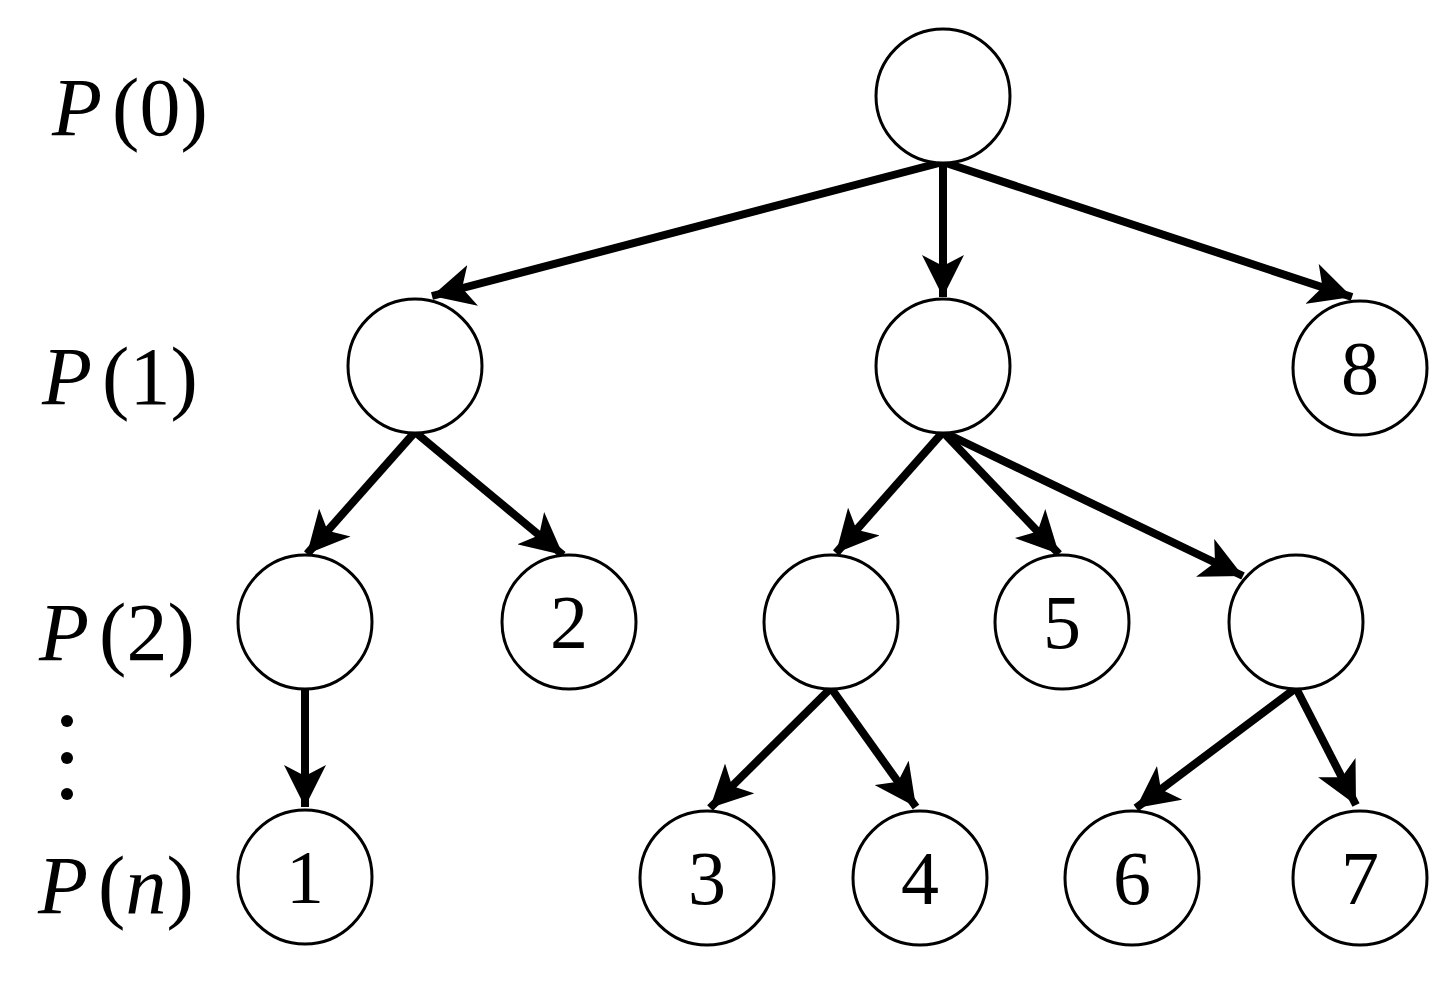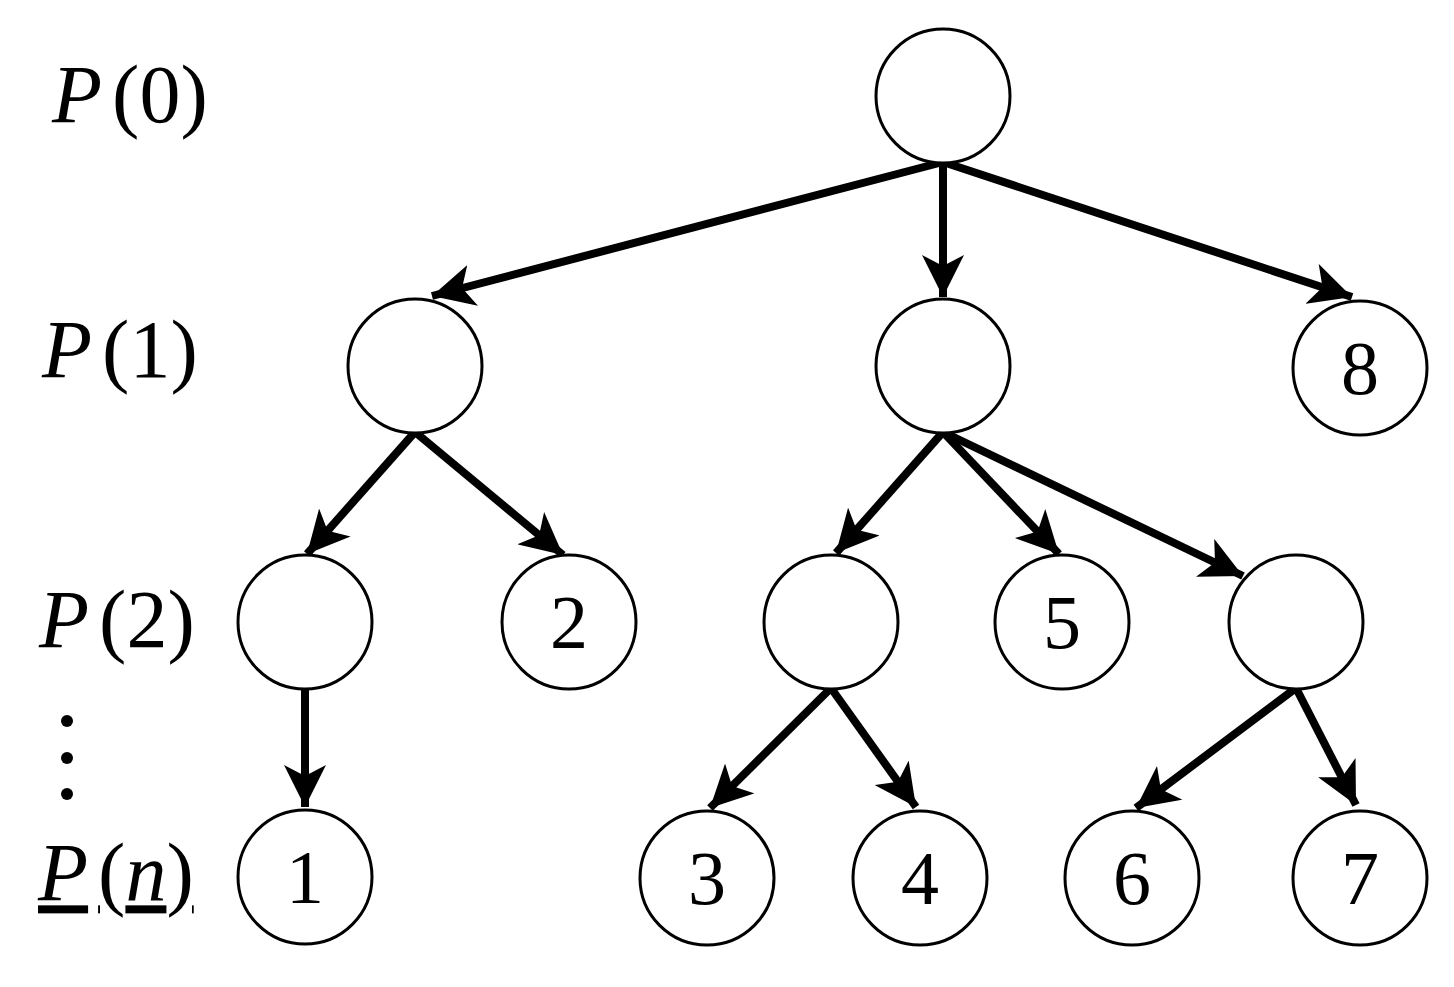--- a/index.html
+++ b/index.html
@@ -40,20 +40,21 @@
     fill: #000000;
     stroke: none;
   }
   .lvl {
     position: absolute;
     transform: translateY(-52%);
     font-size: 82px;
     line-height: 1;
     color: #000000;
     white-space: nowrap;
+    margin-top: 13px;
   }
   .lvl .it {
     font-style: italic;
   }
   .lvl .open-paren {
     margin-left: 10px;
   }
 </style>
 </head>
 <body>
@@ -105,17 +106,17 @@
         <text x="1360" y="904" class="node-label">7</text>
       </g>
     <g id="dots-layer">
         <circle cx="67" cy="721" r="6" class="dot"></circle>
         <circle cx="67" cy="758" r="6" class="dot"></circle>
         <circle cx="67" cy="794" r="6" class="dot"></circle>
       </g>
   </svg>
   <div id="labels-layer">
       <div class="lvl" style="left: 52px; top: 97px;"><span class="it">P</span><span class="open-paren">(</span><span>0</span><span>)</span></div>
-      <div class="lvl" style="left: 42px; top: 352px;"><span class="it">P</span><span class="open-paren">(</span><span>1</span><span>)</span></div>
+      <div class="lvl" style="left: 42px; top: 366px;"><span class="it">P</span><span class="open-paren">(</span><span>1</span><span>)</span></div>
       <div class="lvl" style="left: 39px; top: 622px;"><span class="it">P</span><span class="open-paren">(</span><span>2</span><span>)</span></div>
-      <div class="lvl" style="left: 38px; top: 875px; text-decoration: underline;"><span class="it">P</span><span class="open-paren">(</span><span class="it">n</span><span>)</span></div>
+      <div class="lvl" style="left: 38px; top: 875px;"><span class="it">P</span><span class="open-paren">(</span><span class="it">n</span><span>)</span></div>
     </div>
 </div>
 
 </body></html>

